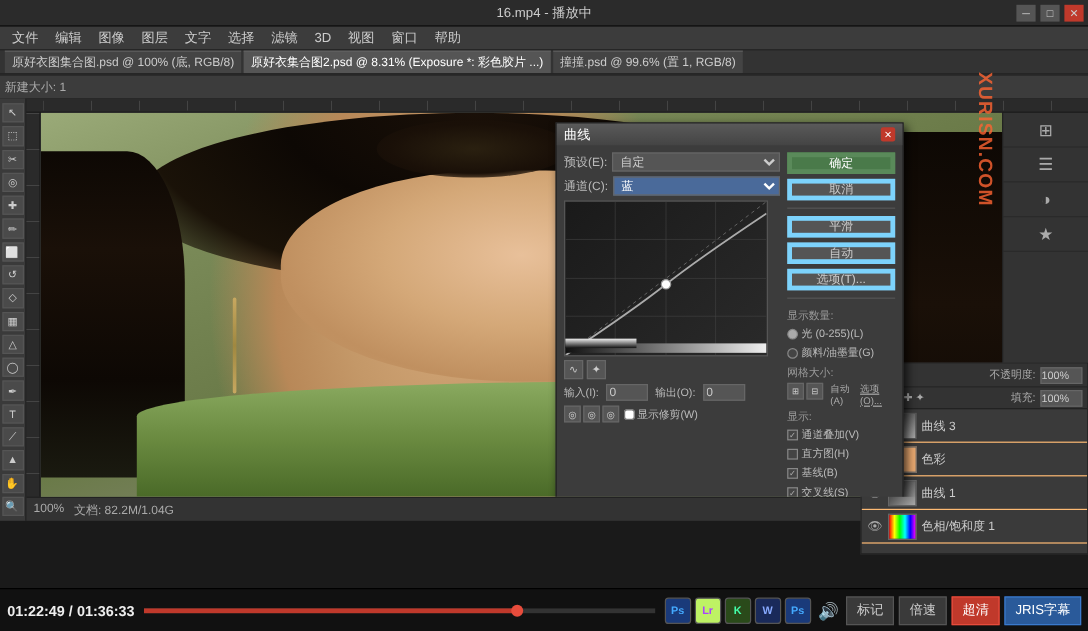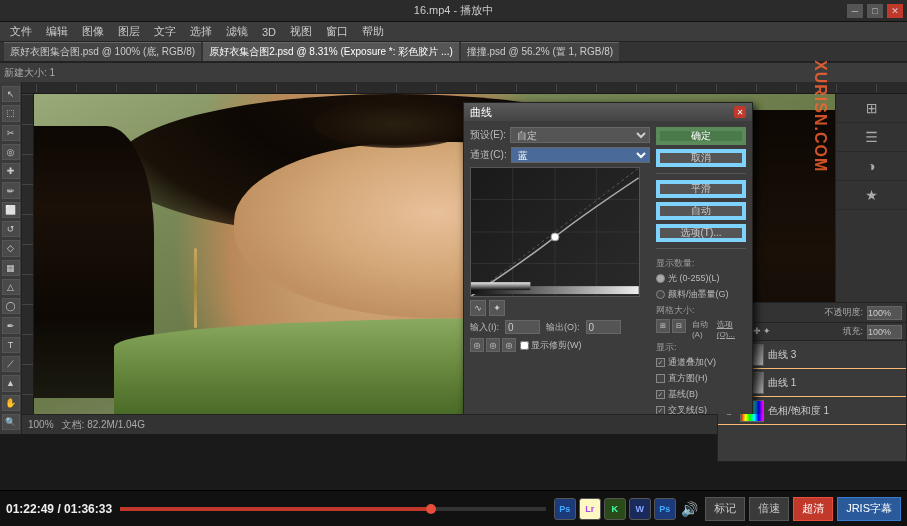--- a/index.html
+++ b/index.html
@@ -617,21 +617,21 @@
   <span class="menu-item">滤镜</span>
   <span class="menu-item">3D</span>
   <span class="menu-item">视图</span>
   <span class="menu-item">窗口</span>
   <span class="menu-item">帮助</span>
 </div>
 
 <div id="tab-bar">
   <div class="tab-item">原好衣图集合图.psd @ 100% (底, RGB/8)</div>
   <div class="tab-item active">原好衣集合图2.psd @ 8.31% (Exposure *: 彩色胶片 ...)</div>
-  <div class="tab-item">撞撞.psd @ 56.2% (置 1, RGB/8)</div>
+  <div class="tab-item">撞撞.psd @ 99.6% (置 1, RGB/8)</div>
 </div>
 
 <div id="options-bar">
   <span>新建大小: 1</span>
 </div>
 
 <div id="main-area" style="display:flex; flex:1; height: 352px; position:relative;">
 
   <div id="left-toolbar">
     <div class="tool-btn">↖</div>
@@ -847,20 +847,25 @@
     <input value="100%" style="width: 35px; background: rgb(85, 85, 85); border: 1px solid rgb(102, 102, 102); color: rgb(204, 204, 204); font-size: 9px; height: 14px;">
   </div>
 
   <div class="layer-row">
     <span class="layer-eye">👁</span>
     <div class="layer-thumb" style="background:linear-gradient(135deg,#222,#aaa); border:1px solid #555;"></div>
     <span class="layer-name">曲线 3</span>
   </div>
   <div class="layer-row">
     <span class="layer-eye">👁</span>
+    <div class="layer-thumb" style="background:#e8a870;"></div>
+    <span class="layer-name">色彩</span>
+  </div>
+  <div class="layer-row">
+    <span class="layer-eye">👁</span>
     <div class="layer-thumb" style="background:linear-gradient(135deg,#222,#aaa);"></div>
     <span class="layer-name">曲线 1</span>
   </div>
   <div class="layer-row">
     <span class="layer-eye">👁</span>
     <div class="layer-thumb" style="background:linear-gradient(90deg,#f00,#ff0,#0f0,#0ff,#00f,#f0f);"></div>
     <span class="layer-name">色相/饱和度 1</span>
   </div>
 </div>
 
@@ -876,21 +881,21 @@
     <span>01:36:33</span>
   </span>
 
   <div class="progress-bar-container">
     <div class="progress-bar-fill"></div>
     <div class="progress-dot"></div>
   </div>
 
   <div class="taskbar-icons">
     <div class="taskbar-icon" style="background:#1a3a7a; font-size:9px; font-weight:bold; color:#4af;">Ps</div>
-    <div class="taskbar-icon" style="background:#fef9c3; font-size:9px; font-weight:bold; color:#a4f;">Lr</div>
+    <div class="taskbar-icon" style="background:#bef264; font-size:9px; font-weight:bold; color:#a4f;">Lr</div>
     <div class="taskbar-icon" style="background:#2a4a1a; font-size:9px; font-weight:bold; color:#4fa;">K</div>
     <div class="taskbar-icon" style="background:#1a2a5a; font-size:9px; font-weight:bold; color:#8af;">W</div>
     <div class="taskbar-icon" style="background:#1a3a7a; font-size:9px; font-weight:bold; color:#4af;">Ps</div>
   </div>
 
   <span class="volume-btn">🔊</span>
 
   <div class="bottom-btn">标记</div>
   <div class="bottom-btn">倍速</div>
   <div class="bottom-btn highlight">超清</div>

